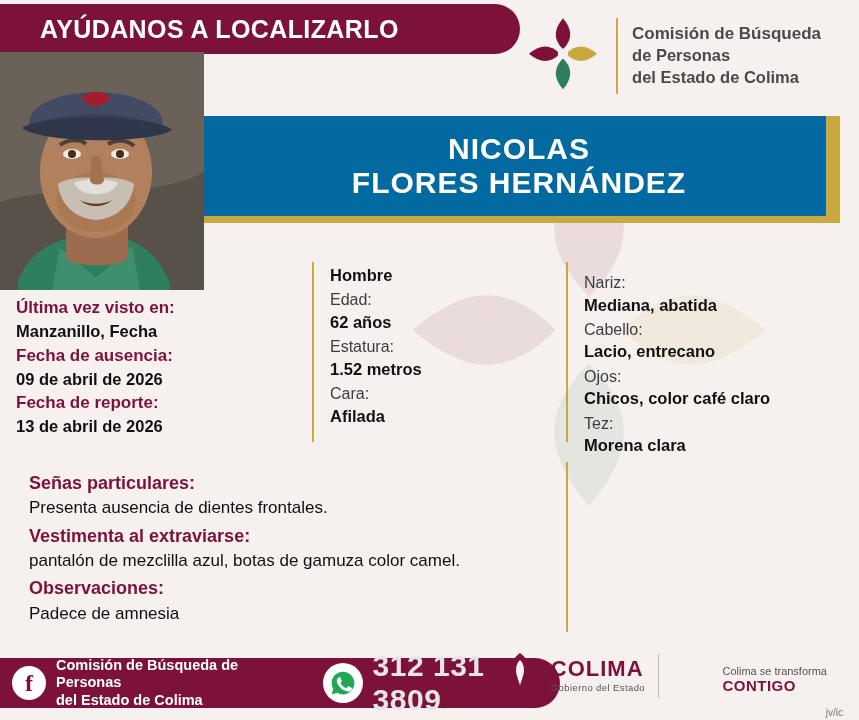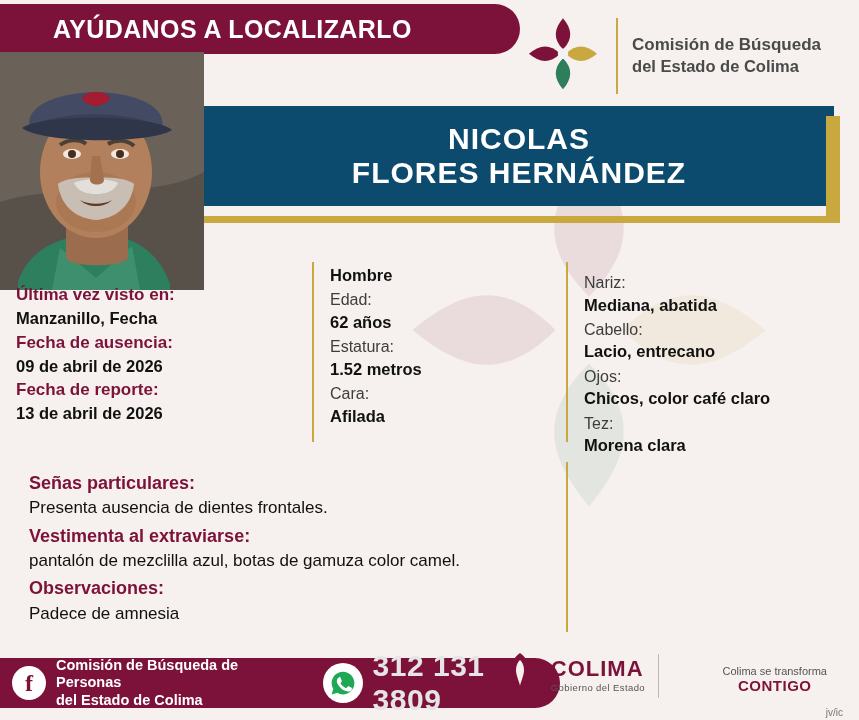--- a/index.html
+++ b/index.html
@@ -33,21 +33,20 @@
     border-top-right-radius: 25px;
     border-bottom-right-radius: 25px;
     display: flex; align-items: center;
   }
   .top-banner .txt {
     color: #ffffff;
     font-size: 25px;
     font-weight: bold;
     letter-spacing: 0.4px;
     padding-left: 40px;
-    margin-left: 13px;
   }
   
   .com-logo {
     position: absolute;
     right: 38px; top: 14px;
     display: flex; align-items: center; gap: 14px;
   }
   .com-logo .mark { width: 74px; height: 84px; }
   .com-logo .lines {
     color: #4a4a4a;
@@ -64,23 +63,23 @@
     position: absolute;
     left: 0; top: 52px;
     width: 204px; height: 238px;
     background: linear-gradient(160deg,#5d6358 0%, #70675c 40%, #4e4a42 100%);
     overflow: hidden;
   }
   .photo svg { display: block; }
   
   .name-bar {
     position: absolute;
-    left: 204px; top: 106px;
+    left: 204px; top: 116px;
     width: 630px; height: 100px;
-    background: #0c4a6e;
+    background: #0369a1;
     display: flex; flex-direction: column;
     align-items: center; justify-content: center;
     color: #fff;
   }
   .name-bar .n1 { font-size: 30px; font-weight: bold; letter-spacing: 1px; }
   .name-bar .n2 { font-size: 30px; font-weight: bold; letter-spacing: 1px; margin-top: 0;}
   .name-accent {
     position: absolute;
     left: 826px; top: 116px;
     width: 14px; height: 100px;
@@ -88,21 +87,21 @@
   }
   .name-accent-bottom {
     position: absolute;
     left: 204px; top: 216px;
     width: 636px; height: 7px;
     background: #c8a83f;
   }
   
   .left-info {
     position: absolute;
-    left: 16px; top: 283px;
+    left: 16px; top: 296px;
     width: 250px;
     font-size: 16.5px;
     line-height: 1.42;
   }
   .left-info .label { color: #7c1239; font-weight: bold; font-size: 17px; }
   .left-info .value { color: #111; font-weight: bold; font-size: 16.5px; }
   
   .col-rule {
     position: absolute;
     width: 2px; background: #c8a83f;
@@ -170,21 +169,21 @@
   .gov .eagle { width: 42px; height: 48px; }
   .gov .txt .t1 { color: #7c1239; font-size: 22px; font-weight: bold; letter-spacing: 1px; }
   .gov .txt .t2 { color: #555; font-size: 9.5px; letter-spacing: 0.4px; }
   .sep-v {
     position: absolute; right: 200px; bottom: 22px;
     width: 1px; height: 44px; background: #bbb;
   }
   .transforma {
     position: absolute;
     right: 32px; bottom: 26px;
-    text-align: center;
+    text-align: left;
   }
   .transforma .t1 { color: #555; font-size: 11px; }
   .transforma .t2 { color: #7c1239; font-size: 15px; font-weight: bold; letter-spacing: 0.5px; }
   .credit {
     position: absolute; right: 16px; bottom: 2px;
     font-size: 10px; color: #777;
   }
 </style>
 </head>
 <body>
@@ -206,20 +205,21 @@
     <svg class="mark" viewBox="0 0 100 110">
       <path d="M50 4 C62 18 64 32 50 46 C36 32 38 18 50 4 Z" fill="#7c1239"></path>
       <path d="M96 52 C82 64 68 66 54 52 C68 38 82 40 96 52 Z" fill="#c8a83f"></path>
       <path d="M50 100 C38 86 36 72 50 58 C64 72 62 86 50 100 Z" fill="#2e7d5b"></path>
       <path d="M4 52 C18 40 32 38 46 52 C32 66 18 64 4 52 Z" fill="#7c1239"></path>
       <circle cx="50" cy="52" r="7" fill="#f2f2f2"></circle>
     </svg>
     <div class="divider-v"></div>
     <div class="lines">
       <div class="l1">Comisión de Búsqueda</div>
+      <div>de Personas</div>
       <div>del Estado de Colima</div>
     </div>
   </div>
 
   <div class="photo">
     <svg width="204" height="238" viewBox="0 0 204 238">
       <rect width="204" height="238" fill="#6a6258"></rect>
       <path d="M0 150 C60 130 150 150 204 120 L204 238 L0 238 Z" fill="#57514a"></path>
 
       <path d="M18 230 C28 198 60 184 92 182 C126 180 158 196 170 232 L170 238 L18 238 Z" fill="#2e7f5e"></path>

